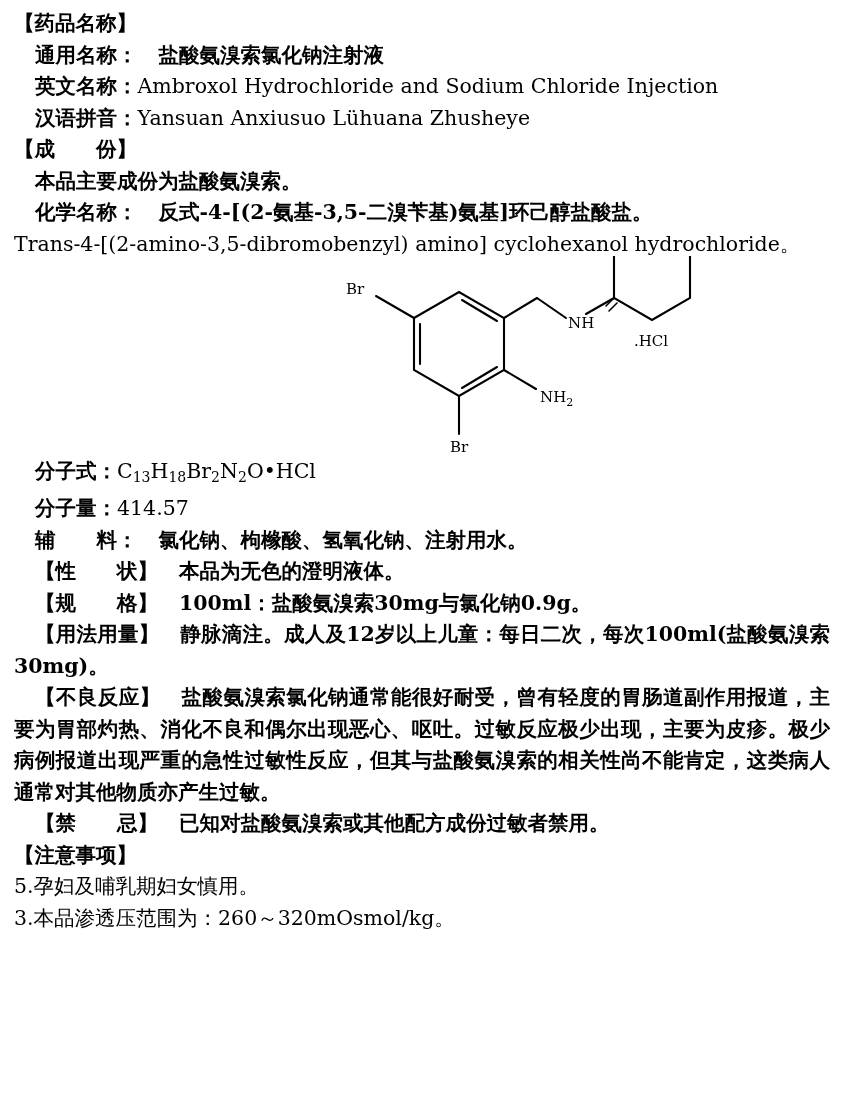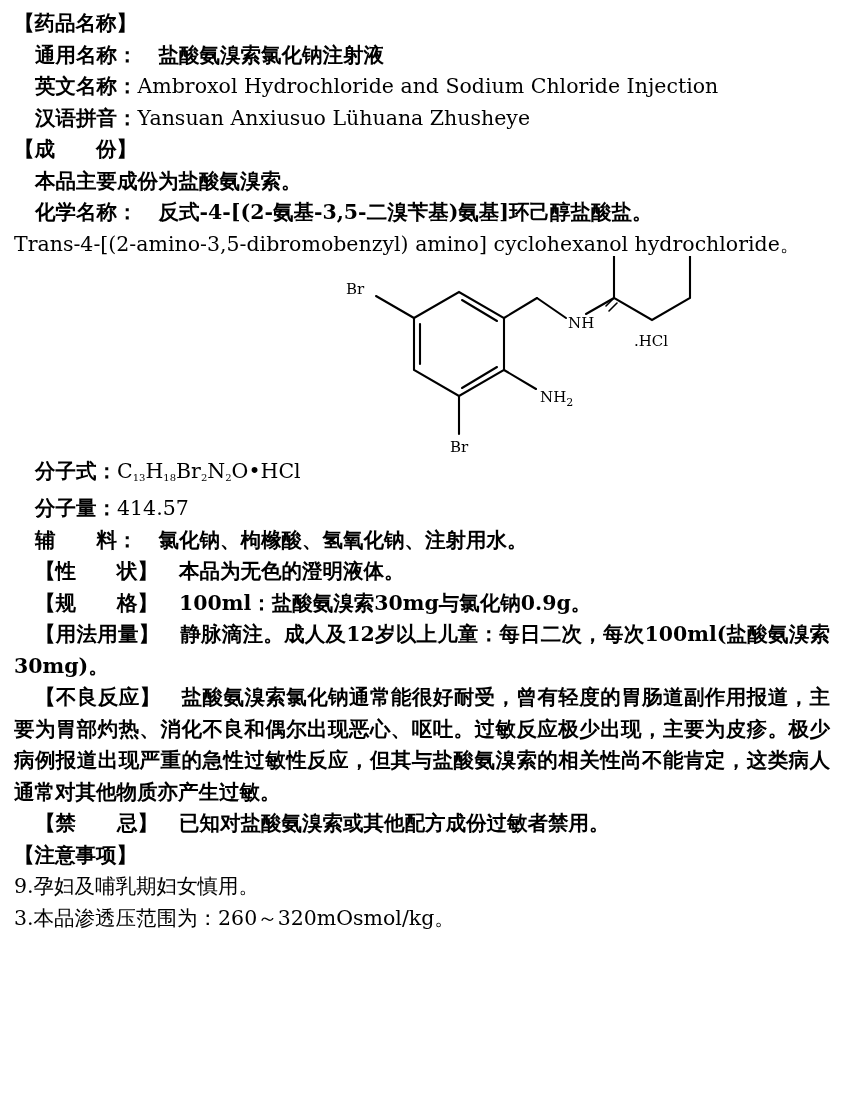--- a/index.html
+++ b/index.html
@@ -37,21 +37,21 @@
     font-weight: bold;
     margin-left: 21px;
   }
   .label {
     font-weight: bold;
   }
   .latin {
     font-family: "DejaVu Serif", "Liberation Serif", serif;
   }
   .sub {
-    font-size: 10px;
+    font-size: 14px;
     vertical-align: -0.25em;
   }
   .struct-wrap {
     height: 196px;
     position: relative;
   }
   .struct-svg {
     position: absolute;
     left: 300px;
     top: -4px;
@@ -150,16 +150,16 @@
 
   <div class="para">
     <span class="bold">【不良反应】</span><span class="bold">盐酸氨溴索氯化钠通常能很好耐受，曾有轻度的胃肠道副作用报道，主要为胃部灼热、消化不良和偶尔出现恶心、呕吐。过敏反应极少出现，主要为皮疹。极少病例报道出现严重的急性过敏性反应，但其与盐酸氨溴索的相关性尚不能肯定，这类病人通常对其他物质亦产生过敏。</span>
   </div>
 
   <div class="line">
     <span class="bold">【禁　　忌】</span><span class="bold">已知对盐酸氨溴索或其他配方成份过敏者禁用。</span>
   </div>
 
   <div class="line label">【注意事项】</div>
-  <div class="line">9.孕妇及哺乳期妇女慎用。</div>
+  <div class="line">5.孕妇及哺乳期妇女慎用。</div>
   <div class="line">3.本品渗透压范围为：260～320mOsmol/kg。</div>
 
 </div>
 
 </body></html>

